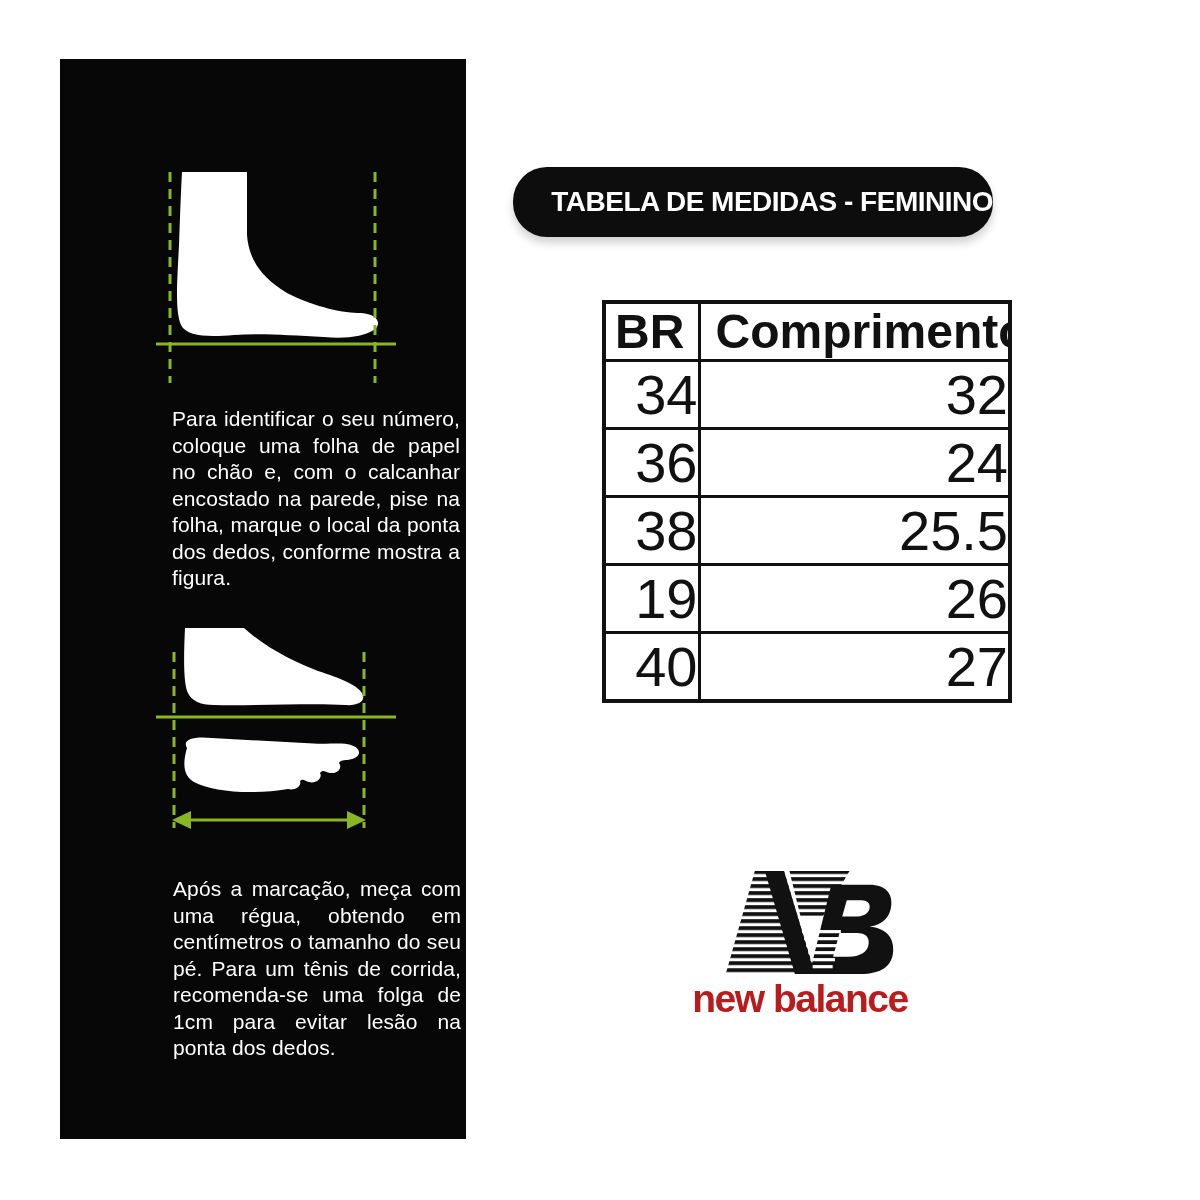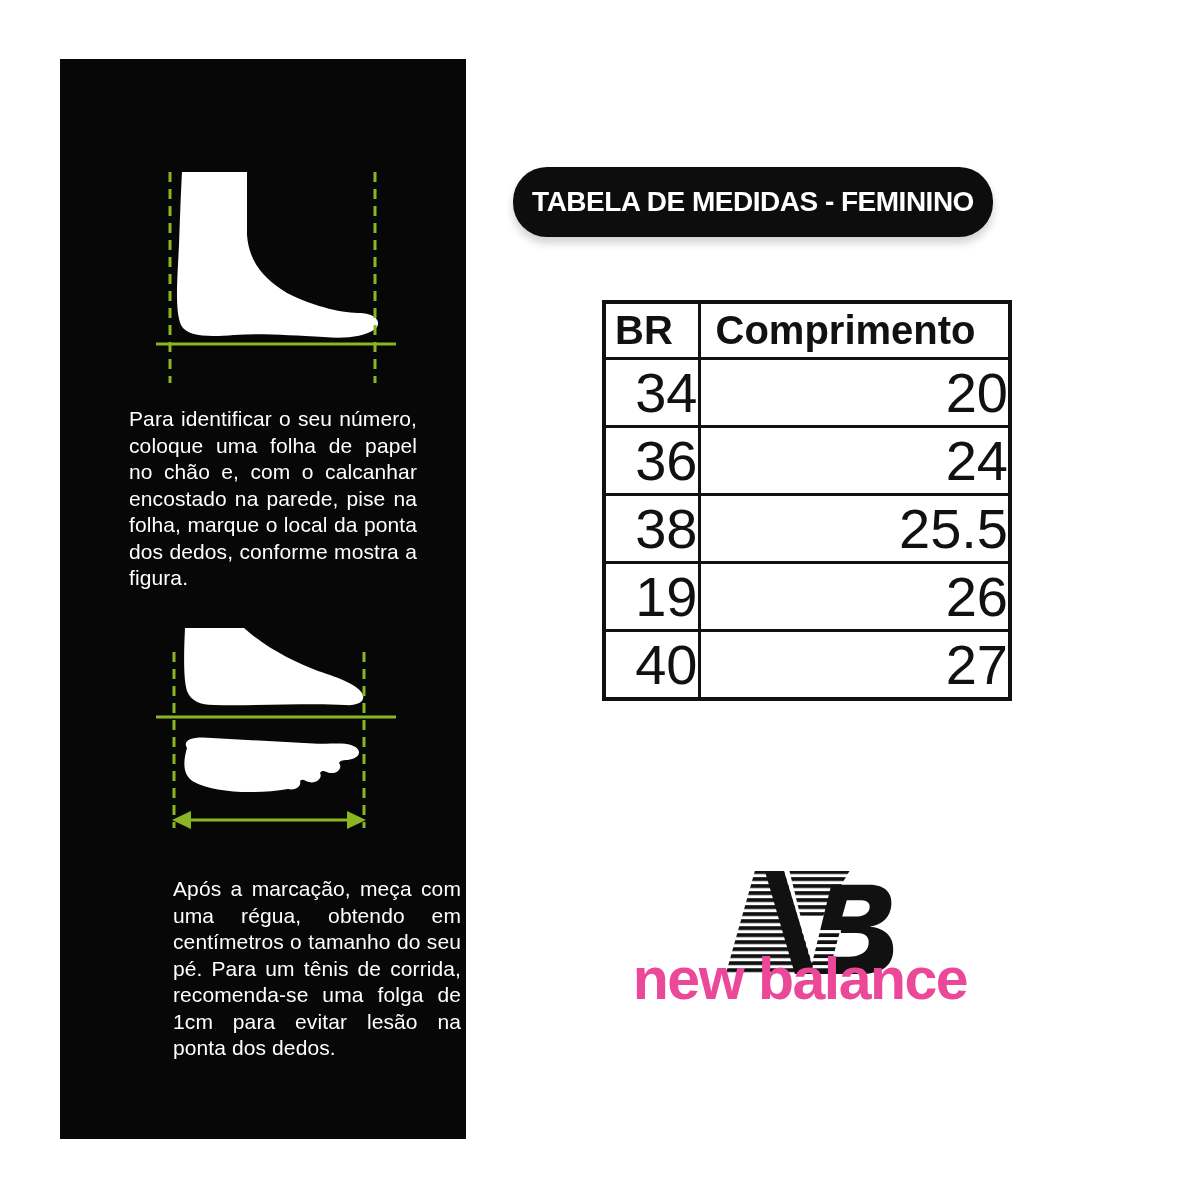--- a/index.html
+++ b/index.html
@@ -17,62 +17,62 @@
   .panel{position:absolute;left:60px;top:59px;width:406px;height:1080px;background:var(--panelBg);}
   .panel svg{position:absolute;display:block;}
   .ill-1{left:79px;top:106px;width:270px;height:225px;}
   .ill-2{left:94px;top:561px;width:250px;height:215px;}
   .para{
     position:absolute;left:69px;width:288px;
     color:var(--textOnDark);
     font-size:21px;line-height:26.5px;font-weight:400;
     text-align:justify;letter-spacing:0.1px;
   }
-  .para-1{top:326px;}
+  .para-1{top:326px;margin-left:43px;}
   .para-2{top:796px;margin-left:44px;}
   .gline{stroke:var(--green);stroke-width:3;fill:none;}
   .gdash{stroke-dasharray:10 7;}
   .gfill{fill:var(--green);}
   .footfill{fill:#ffffff;}
 
   
   .pill{
     position:absolute;left:513px;top:167px;width:480px;height:70px;
     background:var(--titleBg);border-radius:34px;
-    display:flex;align-items:center;justify-content:center;
+    display:flex;align-items:center;justify-content:flex-end;
     box-shadow:0 6px 9px rgba(0,0,0,0.18);
   }
   .pill span{
     color:var(--textOnDark);font-size:28px;font-weight:700;letter-spacing:-0.5px;white-space:nowrap;
   }
 
   
   .size-table{
     position:absolute;left:602px;top:300px;width:406px;
     border-collapse:collapse;table-layout:fixed;
     background:#ffffff;color:var(--ink);
     border:4px solid var(--ink);
   }
   .size-table col.c1{width:95px;}
   .size-table col.c2{width:311px;}
   .size-table th,.size-table td{
     border:3px solid var(--ink);
     text-align:left;vertical-align:middle;
     overflow:hidden;white-space:nowrap;
   }
-  .size-table th{height:53px;font-size:40px;font-weight:700;padding:0 0 0 9px;}
+  .size-table th{height:53px;font-size:48px;font-weight:700;padding:0 0 0 9px;}
   .size-table th.col2,.size-table td.col2{padding-left:15px;}
   .size-table td{height:57px;font-size:56px;font-weight:400;padding:0 0 0 9px;text-align:right;}
 
   
   .nb-mark{position:absolute;left:713px;top:870px;width:182px;height:105px;}
   .wordmark{
-    position:absolute;left:620px;top:950px;width:360px;height:58px;
-    text-align:center;color:#ec4899;
-    font-size:59px;line-height:58px;font-weight:700;letter-spacing:-1.5px;white-space:nowrap;
+    position:absolute;left:620px;top:970px;width:360px;height:58px;
+    text-align:center;color:#b91c1c;
+    font-size:39px;line-height:58px;font-weight:700;letter-spacing:-1.5px;white-space:nowrap;
   }
 </style>
 </head>
 <body>
 
 <div class="canvas">
 
   <section class="panel">
 
     <svg class="ill-1" viewBox="0 0 270 225" aria-hidden="true">
@@ -137,21 +137,21 @@
       </colgroup>
     <thead>
       <tr>
         <th>BR</th>
         <th class="col2">Comprimento</th>
       </tr>
     </thead>
     <tbody>
         <tr>
           <td>34</td>
-          <td class="col2">20</td>
+          <td class="col2">32</td>
         </tr>
         <tr>
           <td>36</td>
           <td class="col2">24</td>
         </tr>
         <tr>
           <td>38</td>
           <td class="col2">25.5</td>
         </tr>
         <tr>

